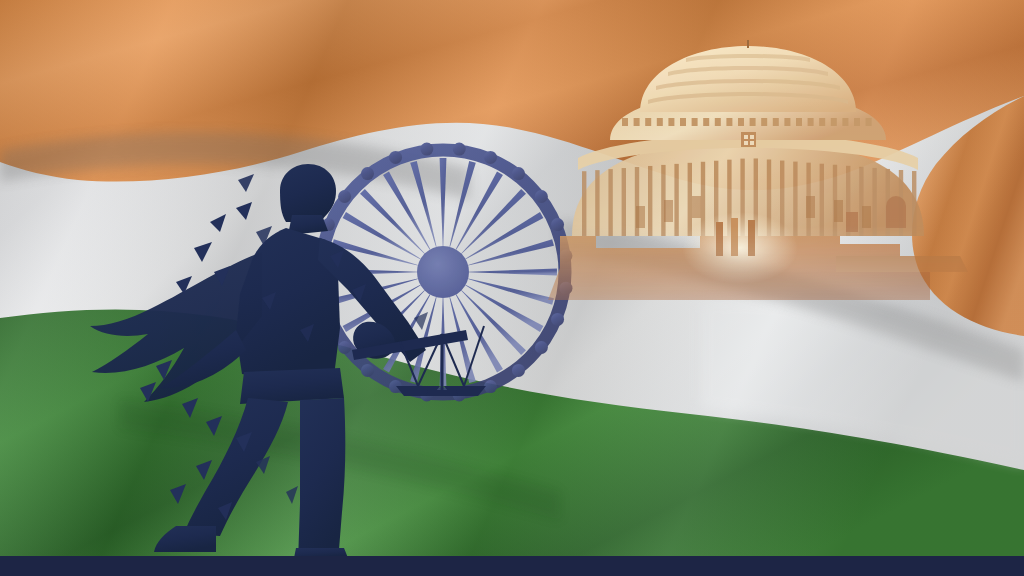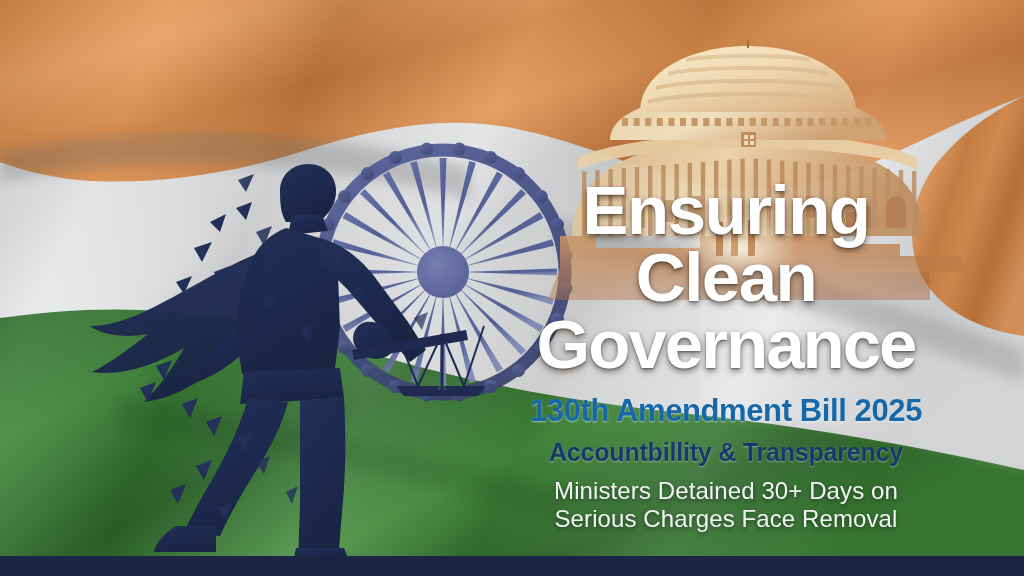--- a/index.html
+++ b/index.html
@@ -438,26 +438,15 @@
       <line x1="442" y1="334" x2="464" y2="386" stroke-width="2"></line>
       <line x1="484" y1="326" x2="464" y2="386" stroke-width="2"></line>
 
       <path d="M396,386 L440,386 L432,396 L404,396 Z" stroke="none"></path>
       <path d="M444,386 L486,386 L478,396 L452,396 Z" stroke="none"></path>
 
       <path d="M428,390 L456,390 L458,396 L426,396 Z" stroke="none"></path>
     </g>
   </svg>
 
-  <div id="copy">
-    <div class="headline hl1">Ensuring</div>
-    <div class="headline hl2">Clean</div>
-    <div class="headline hl3">Governance</div>
-    <div class="bill">130th Amendment Bill 2025</div>
-    <div class="tagline">Accountbillity &amp; Transparency</div>
-    <div class="detail">
-      <span>Ministers Detained 30+ Days on</span>
-      <span>Serious Charges Face Removal</span>
-    </div>
-  </div>
 
   <div id="bottombar"></div>
 </div>
 
 </body></html>

